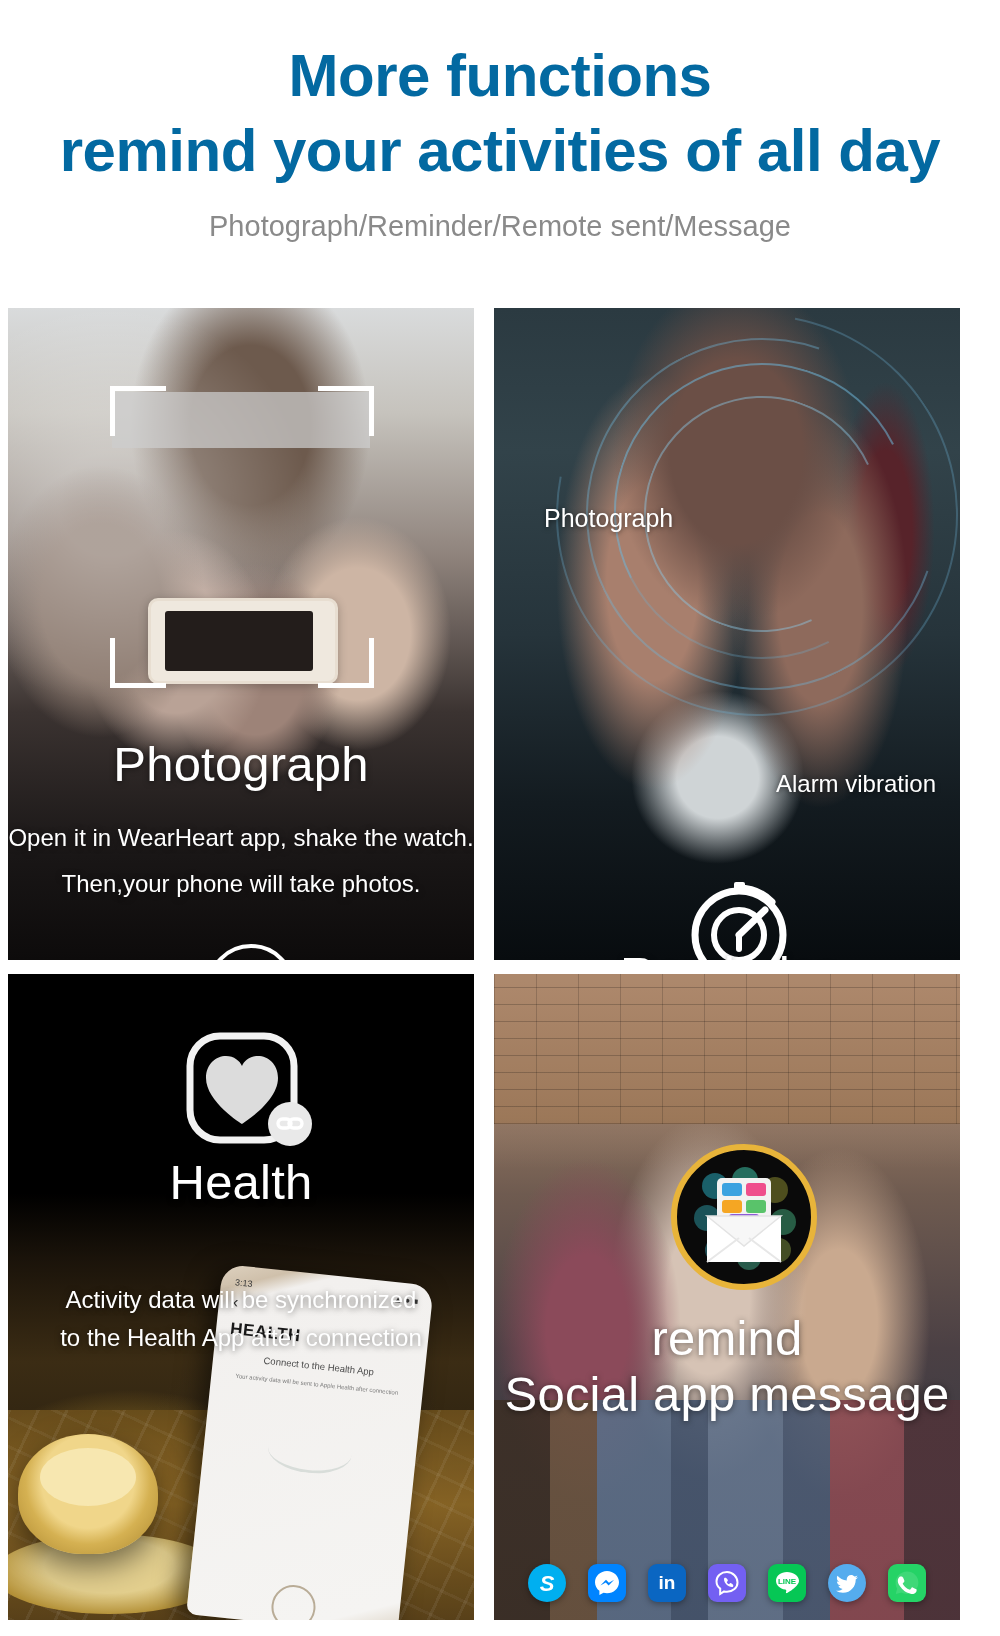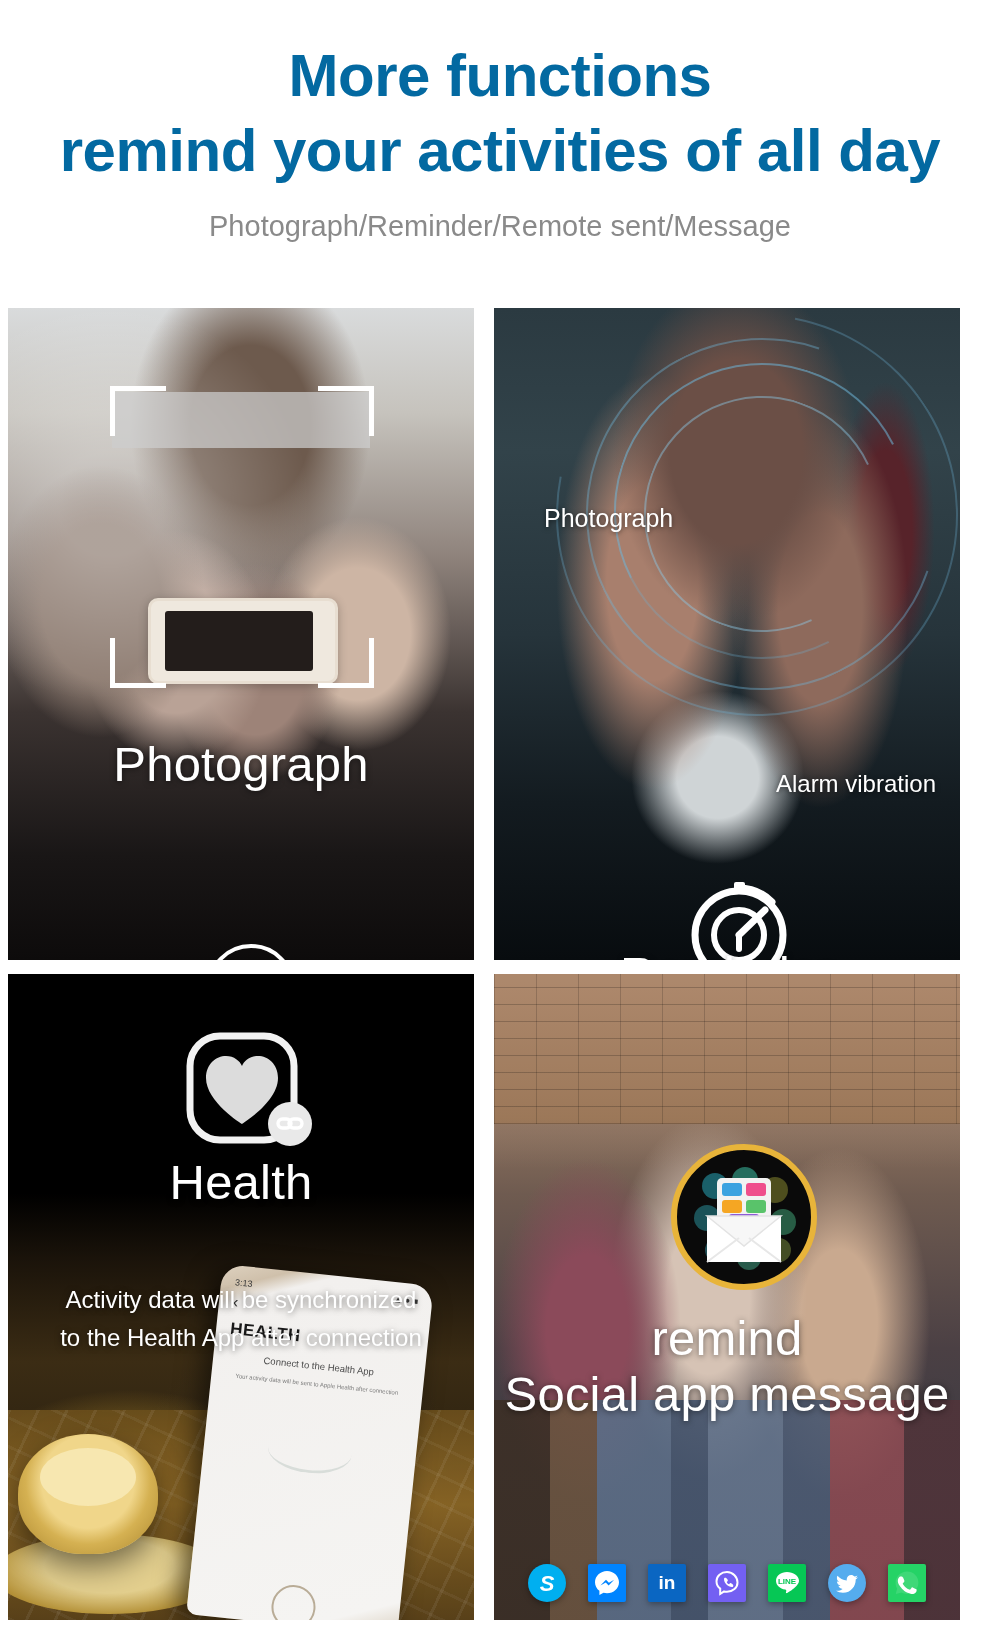--- a/index.html
+++ b/index.html
@@ -205,21 +205,21 @@
         #8a4a52 72% 88%, #50343a 88% 100%);
     opacity: .92;
   }
   .msg-badge { position: absolute; left: 175px; top: 168px; width: 150px; height: 150px; }
 
   .apps {
     position: absolute; left: 0; right: 0; bottom: 18px;
     display: flex; justify-content: center; gap: 22px;
   }
   .app {
-    width: 38px; height: 38px; border-radius: 2px;
+    width: 38px; height: 38px; border-radius: 9px;
     display:flex; align-items:center; justify-content:center;
     color:#fff; font-weight:700; font-size: 19px;
     box-shadow: 0 2px 6px rgba(0,0,0,.35);
   }
   .app.round { border-radius: 50%; }
   .app svg { display:block; }
 </style>
 </head>
 <body>
 
@@ -244,20 +244,24 @@
       <div class="vf tr"></div>
       <div class="vf bl"></div>
       <div class="vf br"></div>
 
       <div class="cam-badge">
         
       </div>
 
       <div class="panel-cap" style="top:428px;">
         <div class="title-big">Photograph</div>
+      </div>
+      <div class="panel-cap" style="top:514px;">
+        <div class="sub-line">Open it in WearHeart app, shake the watch.</div>
+        <div class="sub-line" style="margin-top:14px;">Then,your phone will take photos.</div>
       </div>
     </div>
 
     <div class="panel p-remind">
       <div class="rings">
         <div class="ring r1"></div>
         <div class="ring r2"></div>
         <div class="ring r3"></div>
         <div class="ring r4"></div>
       </div>

